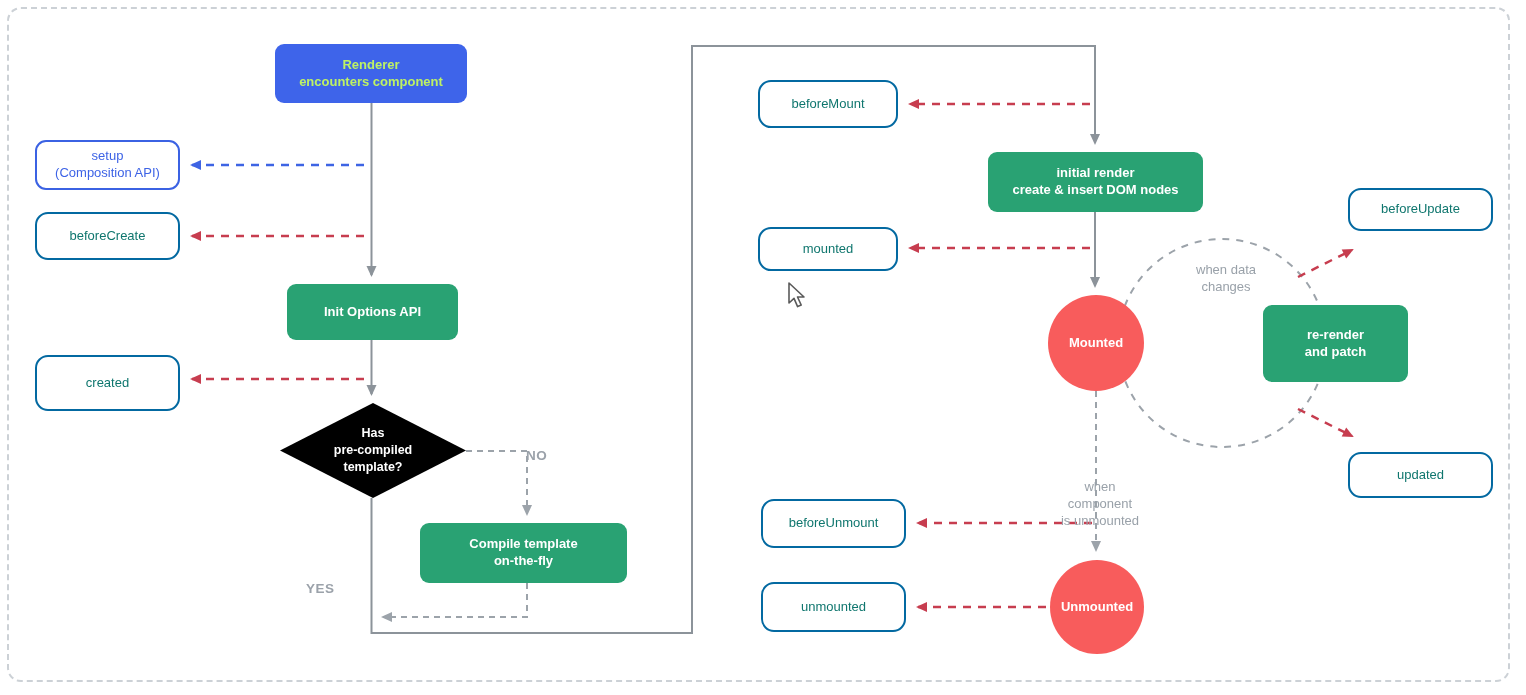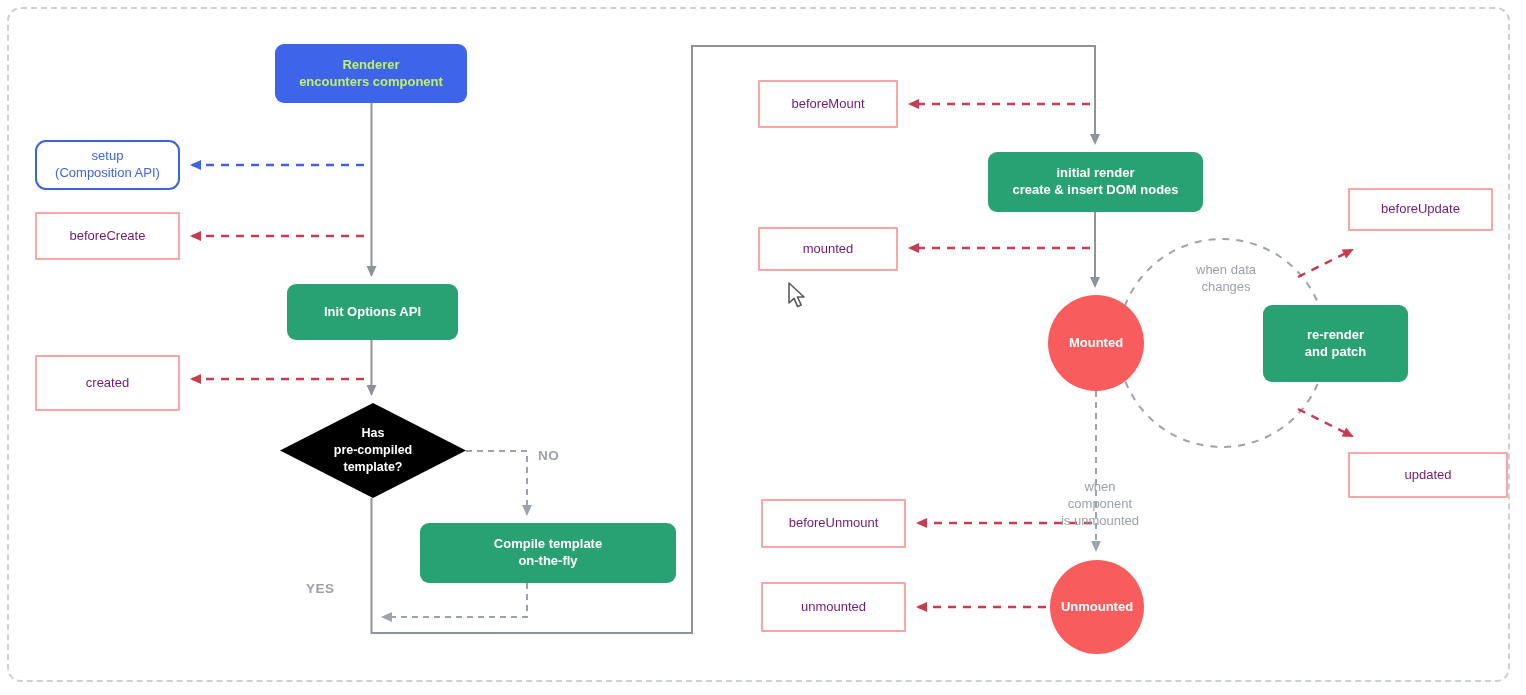--- a/index.html
+++ b/index.html
@@ -12,21 +12,21 @@
     border:2px dashed #ccd1d6;border-radius:14px;box-sizing:border-box;
   }
   svg.edges{position:absolute;left:0;top:0;z-index:1;}
   .node{
     position:absolute;z-index:2;display:flex;align-items:center;justify-content:center;
     text-align:center;white-space:pre-line;font-size:13px;line-height:1.3;
     box-sizing:border-box;border-radius:9px;
   }
   .fill-blue{background:#3E64EA;color:#bef264;font-weight:700;}
   .fill-green{background:#29A273;color:#fff;font-weight:700;}
-  .outline-red{background:#fff;border:2px solid #fca5a5;color:#701a75;border-radius:1px;}
+  .outline-red{background:#fff;border:2px solid #0369a1;color:#0f766e;border-radius:13px;}
   .outline-blue{background:#fff;border:2px solid #3B62E3;color:#3D63E6;border-radius:11px;}
   .circle{background:#F85C5C;color:#fff;font-weight:700;border-radius:50%;}
   .diamond{
     background:#000000;color:#fff;font-weight:700;border-radius:0;
     clip-path:polygon(50% 0,100% 50%,50% 100%,0 50%);line-height:1.35;
   }
   .g-label{position:absolute;z-index:2;color:#9BA2AA;font-weight:700;font-size:13.5px;letter-spacing:.5px;}
   .g-note{
     position:absolute;z-index:2;color:#99A1A9;font-size:13px;text-align:center;
     white-space:pre-line;transform:translate(-50%,-50%);line-height:1.3;margin-top:41px;
@@ -87,46 +87,46 @@
   <div class="node outline-red" style="left:35px;top:212px;width:145px;height:48px">beforeCreate</div>
 
   <div class="node fill-green" style="left:287px;top:284px;width:171px;height:56px">Init Options API</div>
 
   <div class="node outline-red" style="left:35px;top:355px;width:145px;height:56px">created</div>
 
   <div class="node diamond" style="left:280px;top:403px;width:186px;height:95px;font-size:12.5px">Has
 pre-compiled
 template?</div>
 
-  <div class="node fill-green" style="left:420px;top:523px;width:256px;height:60px">Compile template
+  <div class="node fill-green" style="left:420px;top:523px;width:207px;height:60px">Compile template
 on-the-fly</div>
 
   <div class="node outline-red" style="left:758px;top:80px;width:140px;height:48px">beforeMount</div>
 
   <div class="node fill-green" style="left:988px;top:152px;width:215px;height:60px">initial render
 create &amp; insert DOM nodes</div>
 
   <div class="node outline-red" style="left:758px;top:227px;width:140px;height:44px">mounted</div>
 
   <div class="node circle" style="left:1048px;top:295px;width:96px;height:96px">Mounted</div>
 
   <div class="node fill-green" style="left:1263px;top:305px;width:145px;height:77px">re-render
 and patch</div>
 
   <div class="node outline-red" style="left:1348px;top:188px;width:145px;height:43px">beforeUpdate</div>
 
-  <div class="node outline-red" style="left:1348px;top:452px;width:160px;height:46px">updated</div>
+  <div class="node outline-red" style="left:1348px;top:452px;width:145px;height:46px">updated</div>
 
   <div class="node outline-red" style="left:761px;top:499px;width:145px;height:49px">beforeUnmount</div>
 
   <div class="node outline-red" style="left:761px;top:582px;width:145px;height:50px">unmounted</div>
 
   <div class="node circle" style="left:1050px;top:560px;width:94px;height:94px">Unmounted</div>
 
-  <div class="g-label" style="left:538px;top:448px">NO</div>
+  <div class="g-label" style="left:526px;top:448px">NO</div>
   <div class="g-label" style="left:306px;top:581px">YES</div>
   <div class="g-note" style="left:1226px;top:238px">when data
 changes</div>
   <div class="g-note" style="left:1100px;top:463px">when
 component
 is unmounted</div>
 
   <svg class="cursor" style="left:786px;top:281px" width="22" height="30" viewBox="0 0 22 30">
     <path d="M3,2 L3,22 L8,17.4 L11.6,25.6 L15.2,24 L11.5,16 L18,16 Z" fill="#ffffff" stroke="#5a5a5a" stroke-width="1.6" stroke-linejoin="round"></path>
   </svg>

